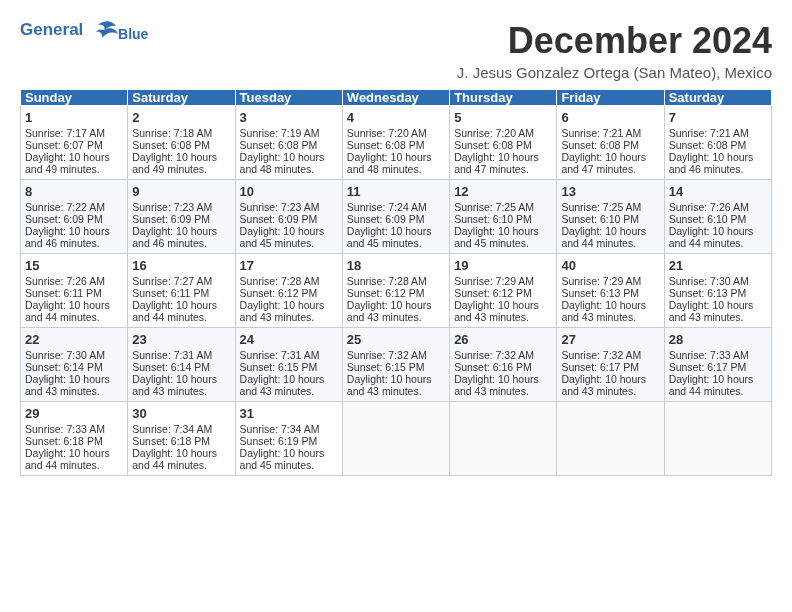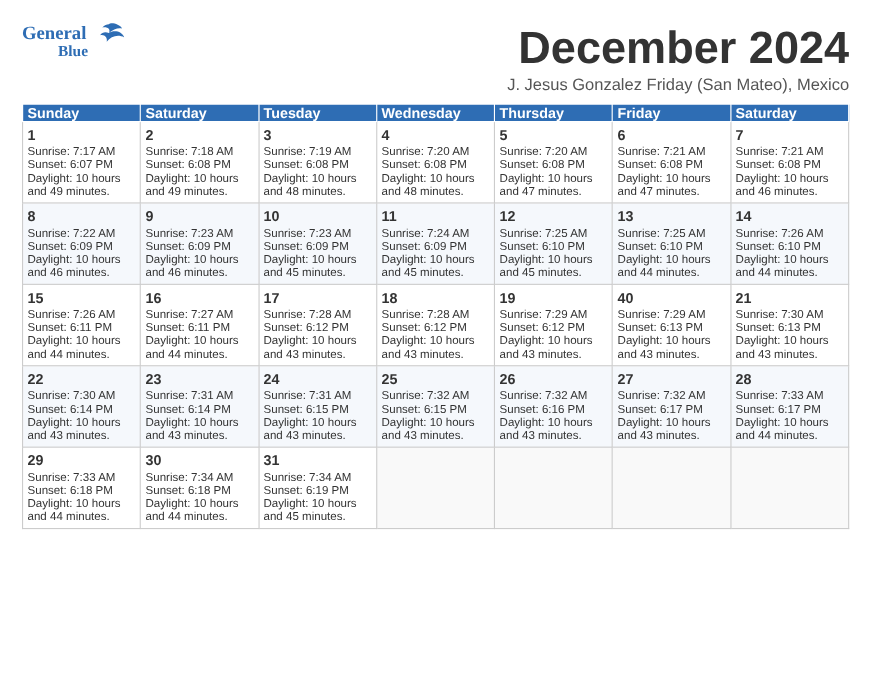--- a/index.html
+++ b/index.html
@@ -11,34 +11,33 @@
       padding: 20px;
     }
     .header {
       display: flex;
       align-items: flex-start;
       justify-content: space-between;
       margin-bottom: 4px;
     }
     .logo {
       display: flex;
-      flex-direction: column;
-      align-items: center;
-      font-family: Liberation Serif, serif;
+      flex-direction: row;
+      align-items: flex-end;
     }
     .logo-wrapper {
       display: flex;
       align-items: center;
       gap: 4px;
     }
     .title-section {
       text-align: right;
     }
     .month-title {
-      font-size: 41px;
+      font-size: 36px;
       font-weight: bold;
       color: #333;
     }
     .location-title {
       font-size: 15px;
       color: #555;
       margin-top: 2px;
     }
     .calendar {
       width: 100%;
@@ -89,21 +88,21 @@
           <svg width="28" height="22" viewBox="0 0 28 22" style="vertical-align:middle;margin-left:2px;">
             <path d="M14 2 C16 0, 24 2, 26 6 C22 5, 18 7, 14 10 C16 6, 12 4, 8 5 C10 3, 12 2, 14 2Z" fill="#2e6db4"></path>
             <path d="M14 10 C18 7, 26 8, 28 14 C22 11, 16 13, 12 18 C13 14, 10 11, 6 12 C8 9, 11 9, 14 10Z" fill="#2e6db4"></path>
           </svg>
         </div>
       </div>
       <div style="font-size:14px;font-weight:bold;color:#2e6db4;margin-top:-2px;">Blue</div>
     </div>
     <div class="title-section">
       <div class="month-title">December 2024</div>
-      <div class="location-title">J. Jesus Gonzalez Friday (San Mateo), Mexico</div>
+      <div class="location-title">J. Jesus Gonzalez Ortega (San Mateo), Mexico</div>
     </div>
   </div>
 
   <table class="calendar">
     <thead>
       <tr>
       <th>Sunday</th>
           <th>Saturday</th>
           <th>Tuesday</th>
           <th>Wednesday</th>

